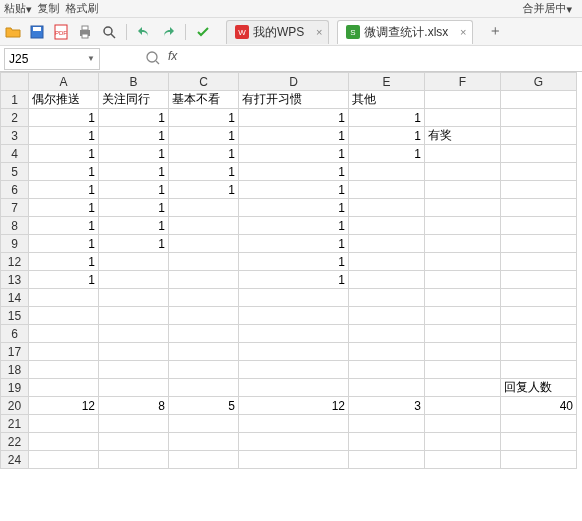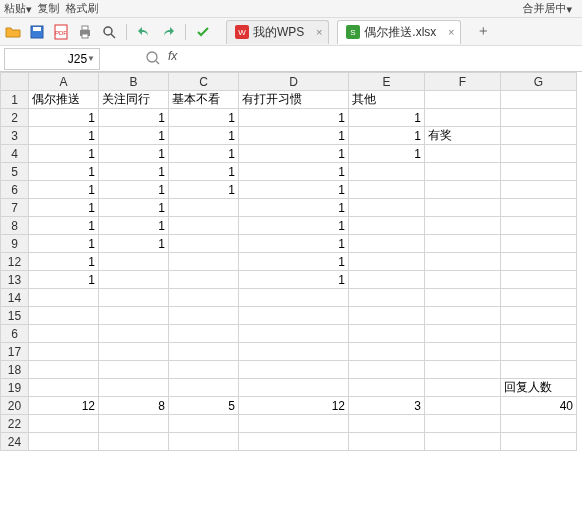--- a/index.html
+++ b/index.html
@@ -11,21 +11,21 @@
 .toolbar-icons { height: 28px; background: #f5f5f5; border-bottom: 1px solid #ddd; display: flex; align-items: center; padding: 0 4px; gap: 6px; }
 .icon-btn { width: 18px; height: 18px; display: inline-flex; align-items: center; justify-content: center; cursor: pointer; }
 .sep { width: 1px; height: 16px; background: #ccc; margin: 0 2px; }
 .tab { height: 24px; padding: 0 24px 0 8px; border: 1px solid #ccc; border-bottom: none; background: #fff; display: inline-flex; align-items: center; font-size: 12px; color: #333; position: relative; margin-right: 2px; cursor: pointer; border-radius: 3px 3px 0 0; }
 .tab.inactive { background: #eee; }
 .tab .tab-icon { width: 14px; height: 14px; margin-right: 4px; }
 .tab .close-x { position: absolute; right: 6px; top: 50%; transform: translateY(-50%); font-size: 11px; color: #888; cursor: pointer; }
 .tab-add { width: 20px; height: 20px; display: inline-flex; align-items: center; justify-content: center; font-size: 14px; color: #666; cursor: pointer; margin-left: 4px; margin-bottom: 2px; }
 
 .formula-bar { height: 26px; border-bottom: 1px solid #ccc; display: flex; align-items: center; background: #fff; }
-.name-box { width: 96px; height: 22px; border: 1px solid #ccc; margin: 0 4px; padding: 0 4px; font-size: 12px; display: flex; align-items: center; justify-content: flex-end; background: #fff; }
+.name-box { width: 96px; height: 22px; border: 1px solid #ccc; margin: 0 4px; padding: 0 4px; font-size: 12px; display: flex; align-items: center; justify-content: space-between; background: #fff; }
 .name-box .dd { font-size: 8px; color: #666; }
 .fx-area { display: flex; gap: 6px; margin-left: 40px; }
 .fx-btn { font-style: italic; font-size: 12px; color: #555; cursor: pointer; }
 
 .grid-wrap { position: relative; }
 table.sheet { border-collapse: collapse; table-layout: fixed; }
 table.sheet th, table.sheet td { border: 1px solid #d4d4d4; font-size: 12px; color: #000; background: #fff; padding: 0 3px; height: 18px; overflow: hidden; white-space: nowrap; }
 table.sheet th { background: #f0f0f0; font-weight: normal; text-align: center; color: #333; }
 table.sheet th.corner { width: 28px; background: #eee; }
 table.sheet th.row-h { width: 28px; text-align: center; }
@@ -107,21 +107,21 @@
     <span>我的WPS</span>
     <span class="close-x">×</span>
   </div>
   <div class="tab">
     <span class="tab-icon">
         <svg width="14" height="14" viewBox="0 0 14 14">
           <rect width="14" height="14" fill="#3a9d3a" rx="2"></rect>
           <text x="7" y="10" font-size="8" text-anchor="middle" fill="#fff">S</text>
         </svg>
       </span>
-    <span>偶尔推送.xlsx</span>
+    <span>微调查统计.xlsx</span>
     <span class="close-x">×</span>
   </div>
   <span class="tab-add">＋</span>
 </div>
 
 <div class="formula-bar">
   <div class="name-box">
     <span>J25</span>
     <span class="dd">▼</span>
   </div>
@@ -326,20 +326,30 @@
           <th class="row-h">20</th>
           <td class="col-A num">12</td>
           <td class="col-B num">8</td>
           <td class="col-C num">5</td>
           <td class="col-D num">12</td>
           <td class="col-E num">3</td>
           <td class="col-F txt"></td>
           <td class="col-G num">40</td>
         </tr>
         <tr>
+          <th class="row-h">21</th>
+          <td class="col-A txt"></td>
+          <td class="col-B txt"></td>
+          <td class="col-C txt"></td>
+          <td class="col-D txt"></td>
+          <td class="col-E txt"></td>
+          <td class="col-F txt"></td>
+          <td class="col-G txt"></td>
+        </tr>
+        <tr>
           <th class="row-h">22</th>
           <td class="col-A txt"></td>
           <td class="col-B txt"></td>
           <td class="col-C txt"></td>
           <td class="col-D txt"></td>
           <td class="col-E txt"></td>
           <td class="col-F txt"></td>
           <td class="col-G txt"></td>
         </tr>
         <tr>

